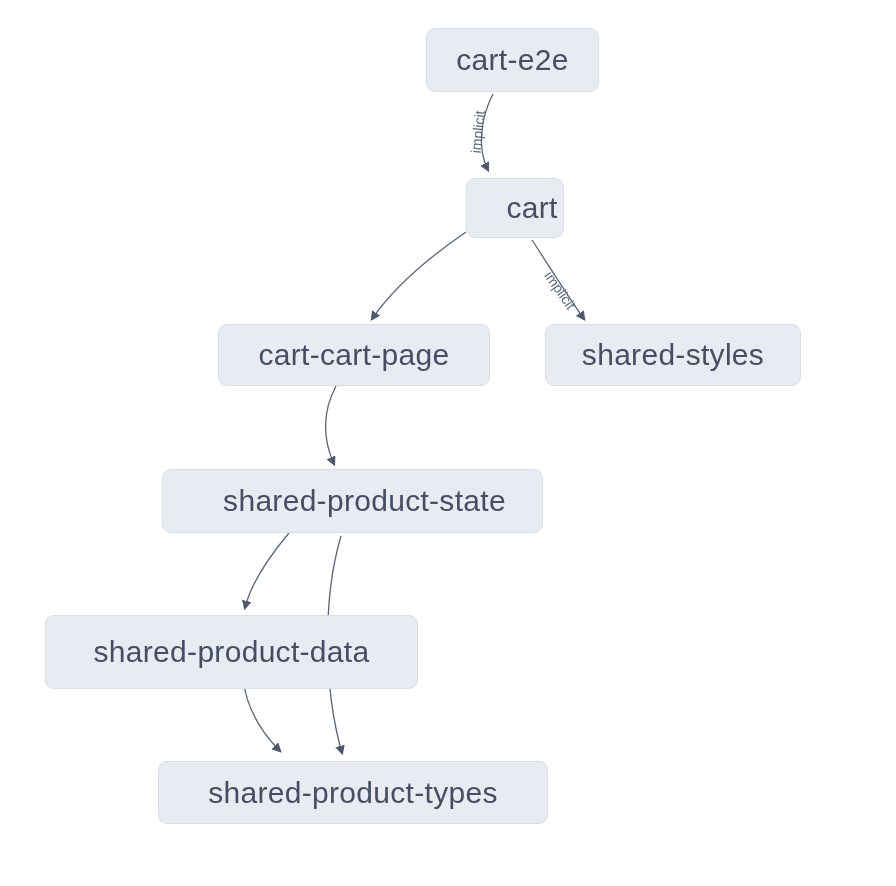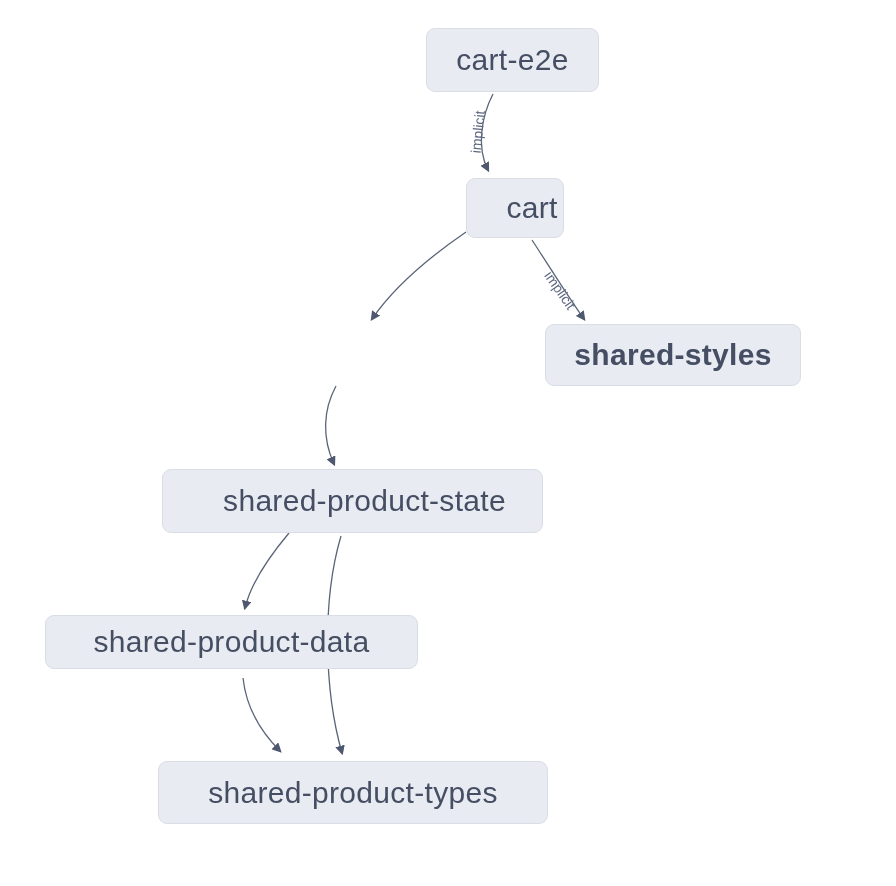--- a/index.html
+++ b/index.html
@@ -82,30 +82,33 @@
   </svg>
 
   <div class="node" style="left:426px; top:28px; width:173px; height:64px;justify-content:center;">
     <span class="node-label">cart-e2e</span>
   </div>
 
   <div class="node" style="left:466px; top:178px; width:98px; height:60px;padding-left:34px;">
     <span class="node-label">cart</span>
   </div>
 
+  <div class="node" style="left:218px; top:324px; width:272px; height:62px;">
+    <span class="node-label">cart-cart-page</span>
+  </div>
 
-  <div class="node" style="left:545px; top:324px; width:256px; height:62px;font-weight:bold;">
+  <div class="node" style="left:545px; top:324px; width:256px; height:62px;">
     <span class="node-label">shared-styles</span>
   </div>
 
   <div class="node" style="left:162px; top:469px; width:381px; height:64px;padding-left:24px;">
     <span class="node-label">shared-product-state</span>
   </div>
 
-  <div class="node" style="left:45px; top:615px; width:373px; height:54px;">
+  <div class="node" style="left:45px; top:615px; width:373px; height:74px;">
     <span class="node-label">shared-product-data</span>
   </div>
 
   <div class="node" style="left:158px; top:761px; width:390px; height:63px;">
     <span class="node-label">shared-product-types</span>
   </div>
 
 </div>
 
 </body></html>

